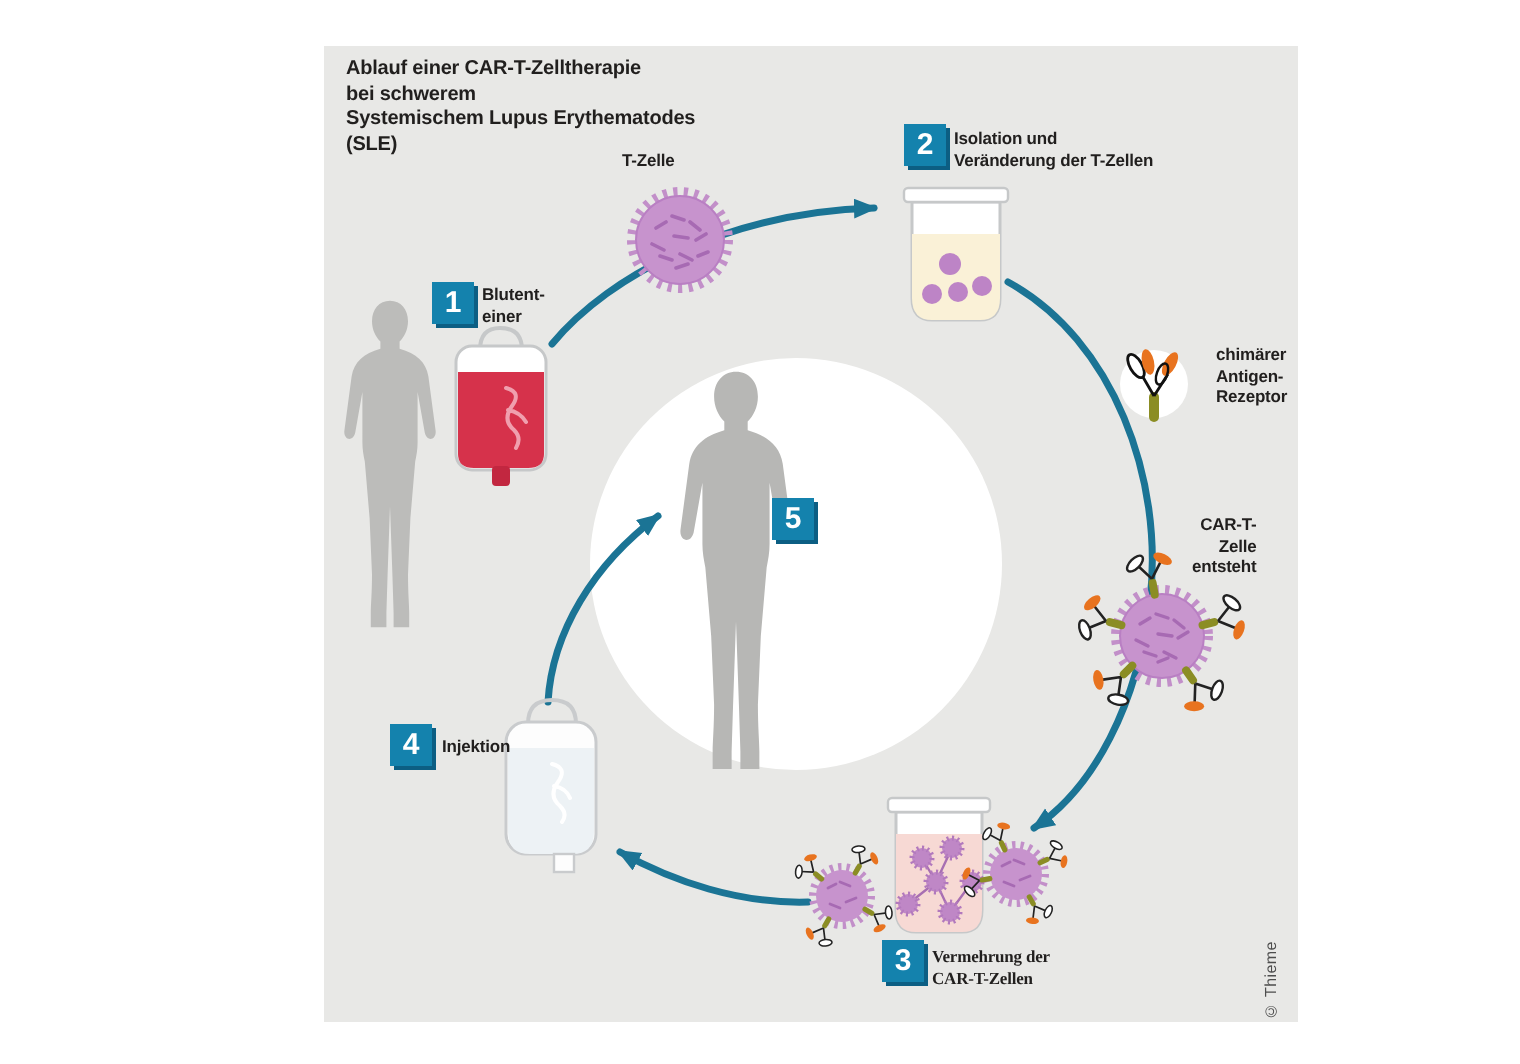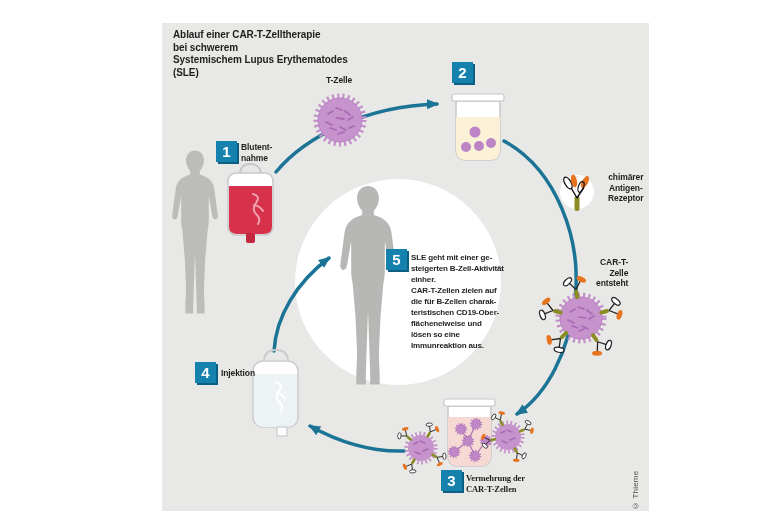--- a/index.html
+++ b/index.html
@@ -169,49 +169,42 @@
       <path d="M251,382 q8,2 3,9 q-5,7 1,12 q4,4 1,8 M252,393 q6,1 8,6" stroke="#ffffff" stroke-width="2" fill="none" stroke-linecap="round"></path>
       <rect x="252" y="427" width="10" height="9" fill="#fdfdfd" stroke="#c9cbcd" stroke-width="1.2"></rect>
     </g>
   </svg>
 
   <div class="txt title">Ablauf einer CAR-T-Zelltherapie
 bei schwerem
 Systemischem Lupus Erythematodes
 (SLE)</div>
 
-  <div class="txt lbl" style="left:301px;top:75px;">T-Zelle</div>
+  <div class="txt lbl" style="left:286px;top:75px;">T-Zelle</div>
 
   <div class="badge" style="left:191px;top:141px;">1</div>
   <div class="txt lbl" style="left:216px;top:142px;">Blutent-
-nahme</div>
+einer</div>
 
   <div class="badge" style="left:427px;top:62px;">2</div>
-
-  <div class="txt lbl" style="left:583px;top:172px;text-align:center;">chimärer
+  <div class="txt lbl" style="left:452px;top:64px;">Isolation und
+Veränderung der T-Zellen</div>
+
+  <div class="txt lbl" style="left:583px;top:172px;">chimärer
 Antigen-
 Rezeptor</div>
 
   <div class="txt lbl" style="left:571px;top:257px;text-align:right;">CAR-T-
 Zelle
 entsteht</div>
 
   <div class="badge" style="left:416px;top:470px;">3</div>
   <div class="txt lbl" style="left:441px;top:473px;font-family:Liberation Serif, serif;">Vermehrung der
 CAR-T-Zellen</div>
 
   <div class="badge" style="left:170px;top:362px;">4</div>
   <div class="txt lbl" style="left:196px;top:368px;text-align:center;">Injektion</div>
 
   <div class="badge" style="left:361px;top:249px;">5</div>
-  <div class="txt step5text">SLE geht mit einer ge-
-steigerten B-Zell-Aktivität
-einher.
-CAR-T-Zellen zielen auf
-die für B-Zellen charak-
-teristischen CD19-Ober-
-flächeneiweise und
-lösen so eine
-Immunreaktion aus.</div>
 
   <div class="copyright">© Thieme</div>
 
 </div>
 
 </body></html>

